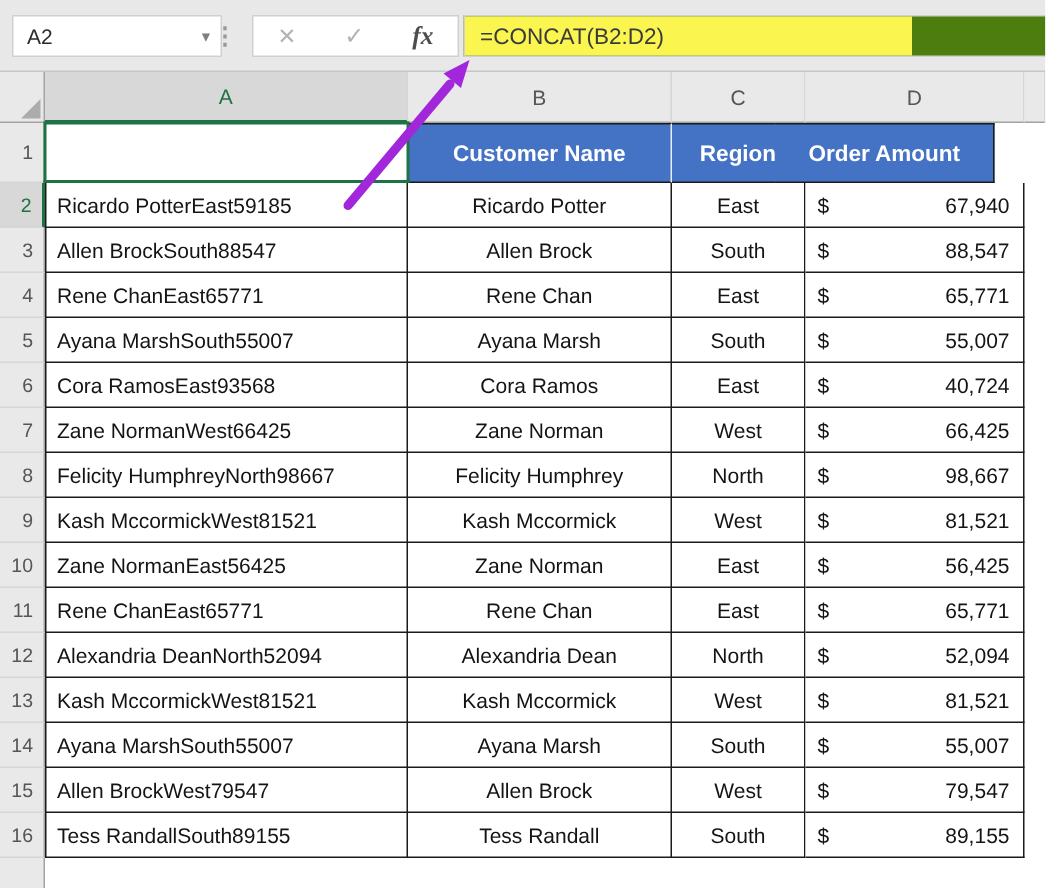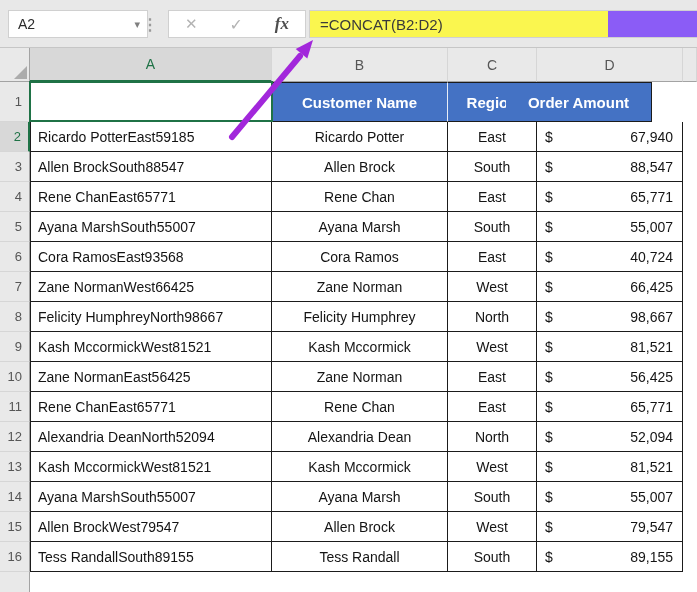--- a/index.html
+++ b/index.html
@@ -15,21 +15,21 @@
   .nb-arrow{color:#7f7f7f;font-size:11px;padding-right:7px;}
   .dots{position:absolute;left:142px;top:10px;height:28px;display:flex;align-items:center;
         color:#9a9a9a;font-size:16px;font-weight:bold;}
   .fbtns{position:absolute;left:168px;top:10px;width:138px;height:28px;background:#fff;
          border:1px solid #D0D0D0;box-sizing:border-box;display:flex;align-items:center;
          justify-content:space-around;}
   .icon-x,.icon-check{color:#B3B3B3;font-size:15px;}
   .icon-check{font-size:16px;}
   .icon-fx{font-family:"Liberation Serif",serif;font-style:italic;font-weight:bold;
            color:#4d4d4d;font-size:17px;}
-  .ffield{position:absolute;left:309px;top:10px;width:388px;height:28px;background:#8b5cf6;
+  .ffield{position:absolute;left:309px;top:10px;width:388px;height:28px;background:#4d7c0f;
           border:1px solid #D0D0D0;border-right:none;box-sizing:border-box;}
   .fhl{position:absolute;left:0;top:0;width:298px;height:26px;background:var(--yellow);
        display:flex;align-items:center;}
   .fhl span{padding-left:10px;font-size:15px;color:#3A3A3A;}
   
   .grid{position:absolute;left:0;top:48px;width:697px;height:544px;}
   .corner{position:absolute;left:0;top:0;width:30px;height:34px;background:#E9E9E9;
           border-right:1px solid #A3A3A3;border-bottom:1px solid #A3A3A3;box-sizing:border-box;}
   .corner .tri{position:absolute;right:2px;bottom:2px;width:0;height:0;
                border-bottom:13px solid #ACACAC;border-left:13px solid transparent;}
@@ -87,21 +87,21 @@
     <div class="hcell sel" style="left:30px;width:242px;">A</div>
     <div class="hcell" style="left:272px;width:176px;">B</div>
     <div class="hcell" style="left:448px;width:89px;">C</div>
     <div class="hcell" style="left:537px;width:146px;">D</div>
     <div class="hcell" style="left:683px;width:14px;"></div>
 
     <div class="rhead" style="top:34px;height:40px;">1</div>
     <div class="cell ca a1" style="left:30px;width:242px;top:34px;height:40px;"></div>
     <div class="cell blue" style="left:272px;width:176px;top:34px;height:40px;">Customer Name</div>
     <div class="cell blue" style="left:448px;width:89px;top:34px;height:40px;">Region</div>
-    <div class="cell blue last" style="left:506px;width:146px;top:34px;height:40px;">Order Amount</div>
+    <div class="cell blue last" style="left:517px;width:146px;top:34px;height:40px;">Order Amount</div>
 
     <div class="rhead" style="top:524px;height:20px;border-bottom:none;"></div>
 
     <div class="sel-box" style="left:29px;top:33px;width:244px;height:42px;"></div>
     <div class="sel-box" style="left:29px;top:72px;width:244px;height:33px;"></div>
     <div class="fill-handle"></div>
   <div class="rhead sel" style="top: 74px; height: 30px;">2</div>
       <div class="cell ca" style="left: 30px; width: 242px; top: 74px; height: 30px; text-align: right;">Ricardo PotterEast59185</div>
       <div class="cell cb" style="left: 272px; width: 176px; top: 74px; height: 30px;">Ricardo Potter</div>
       <div class="cell cc" style="left: 448px; width: 89px; top: 74px; height: 30px;">East</div>

